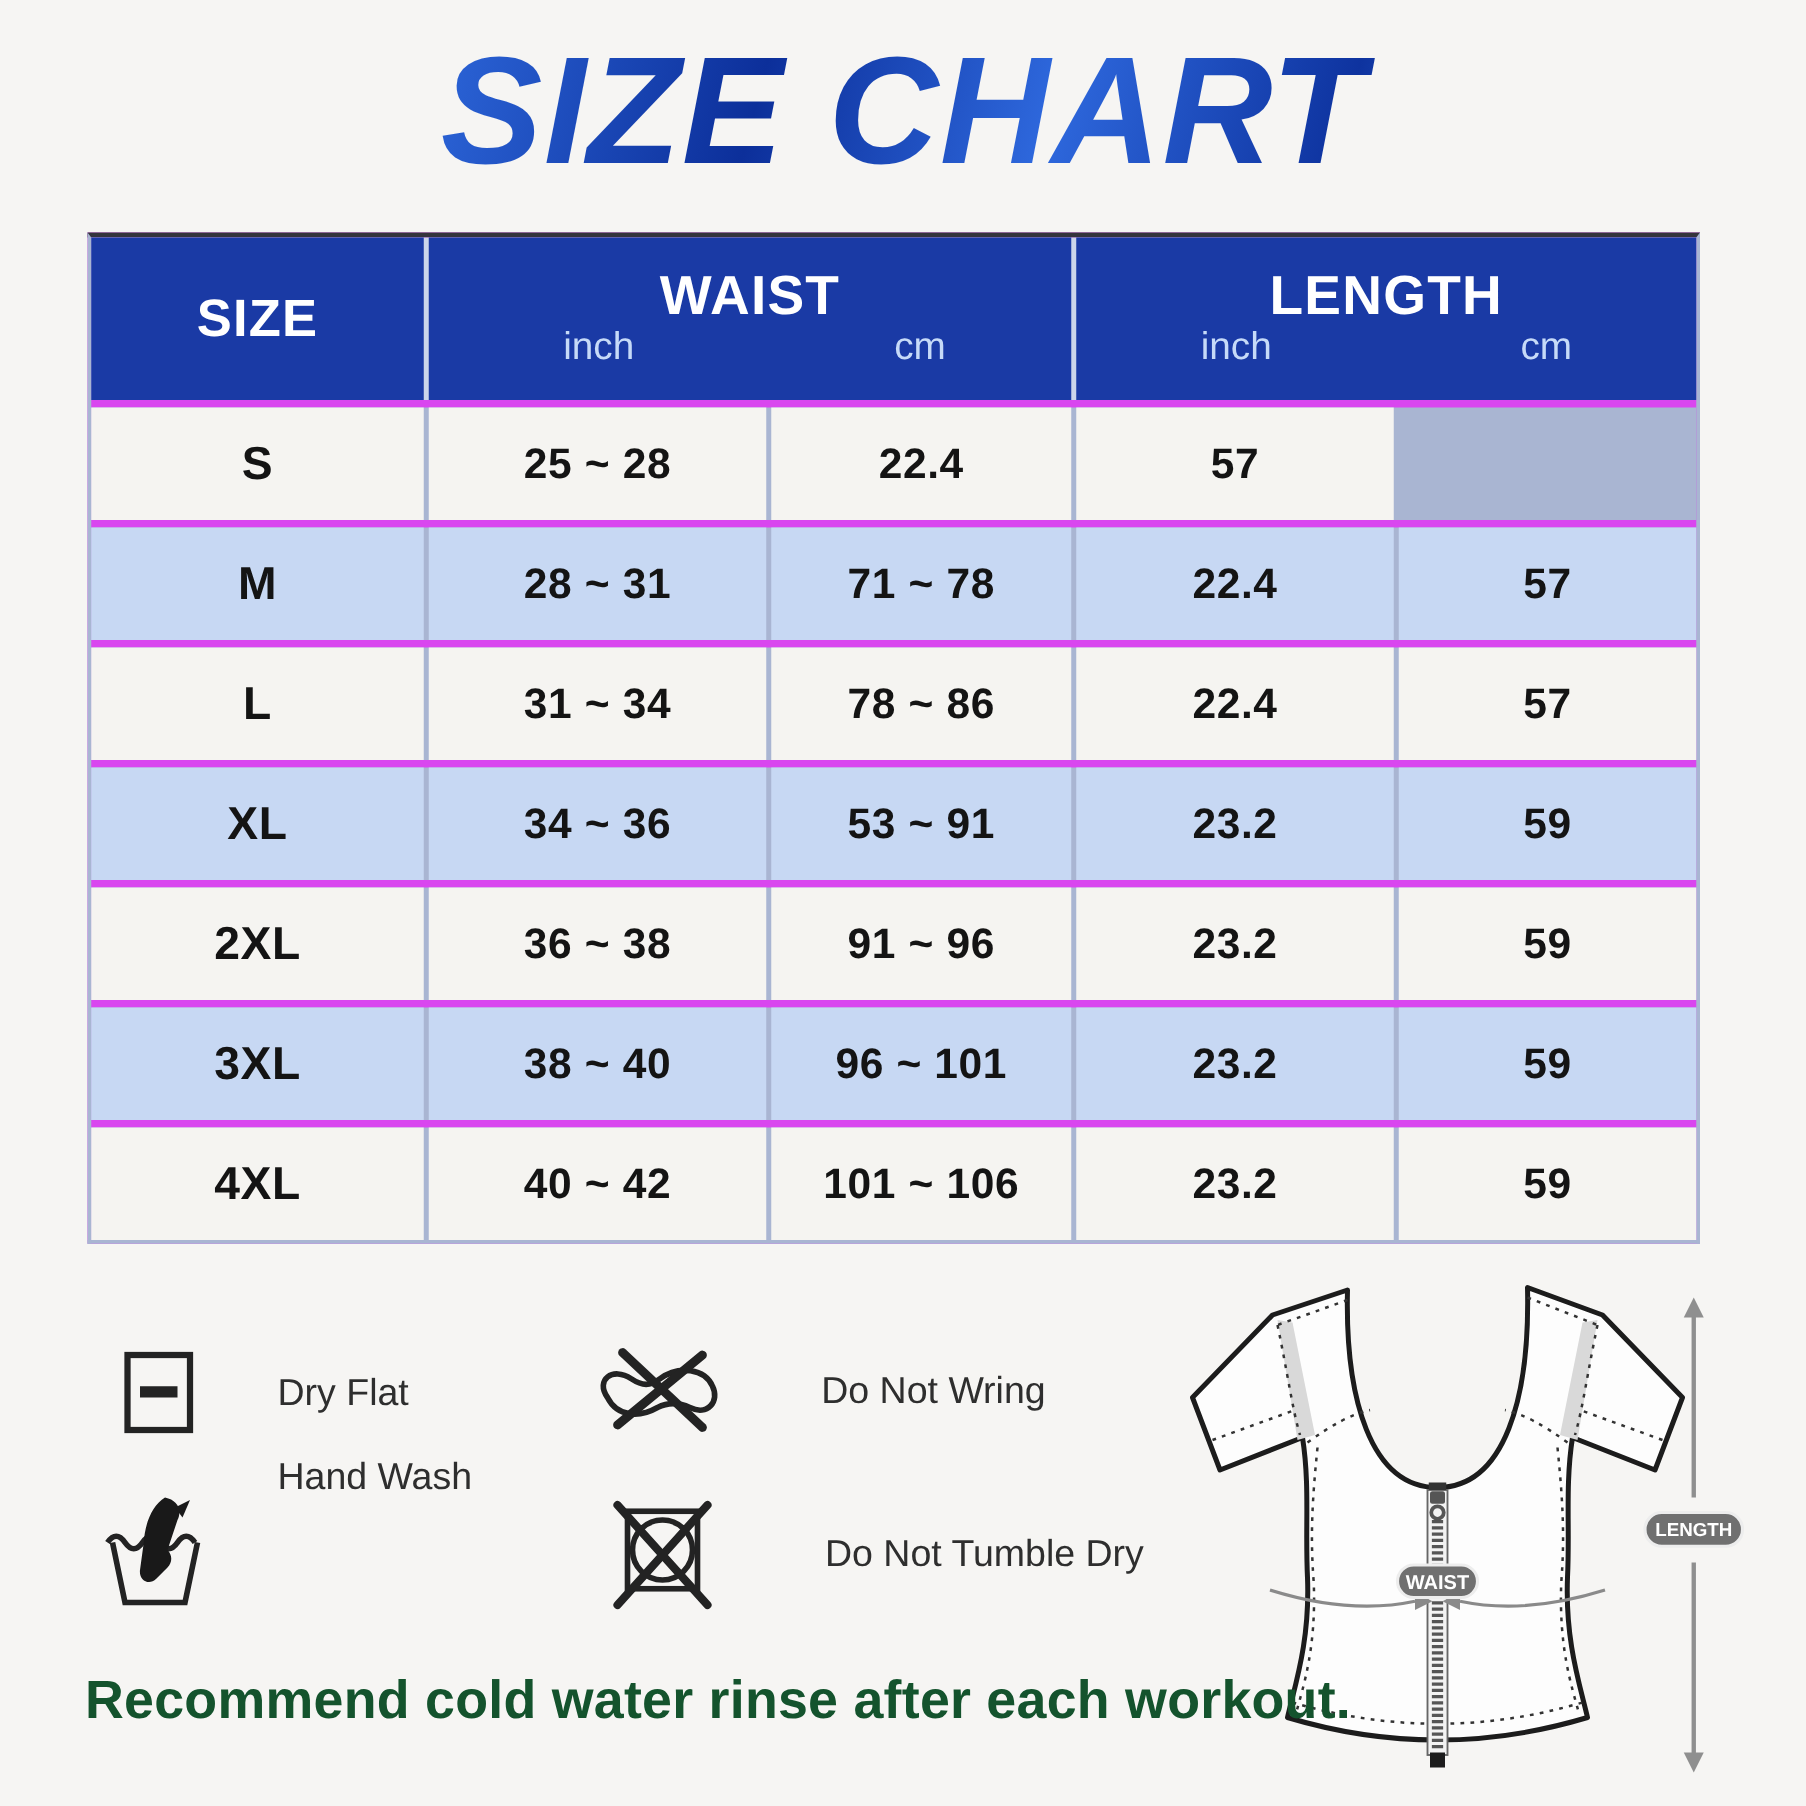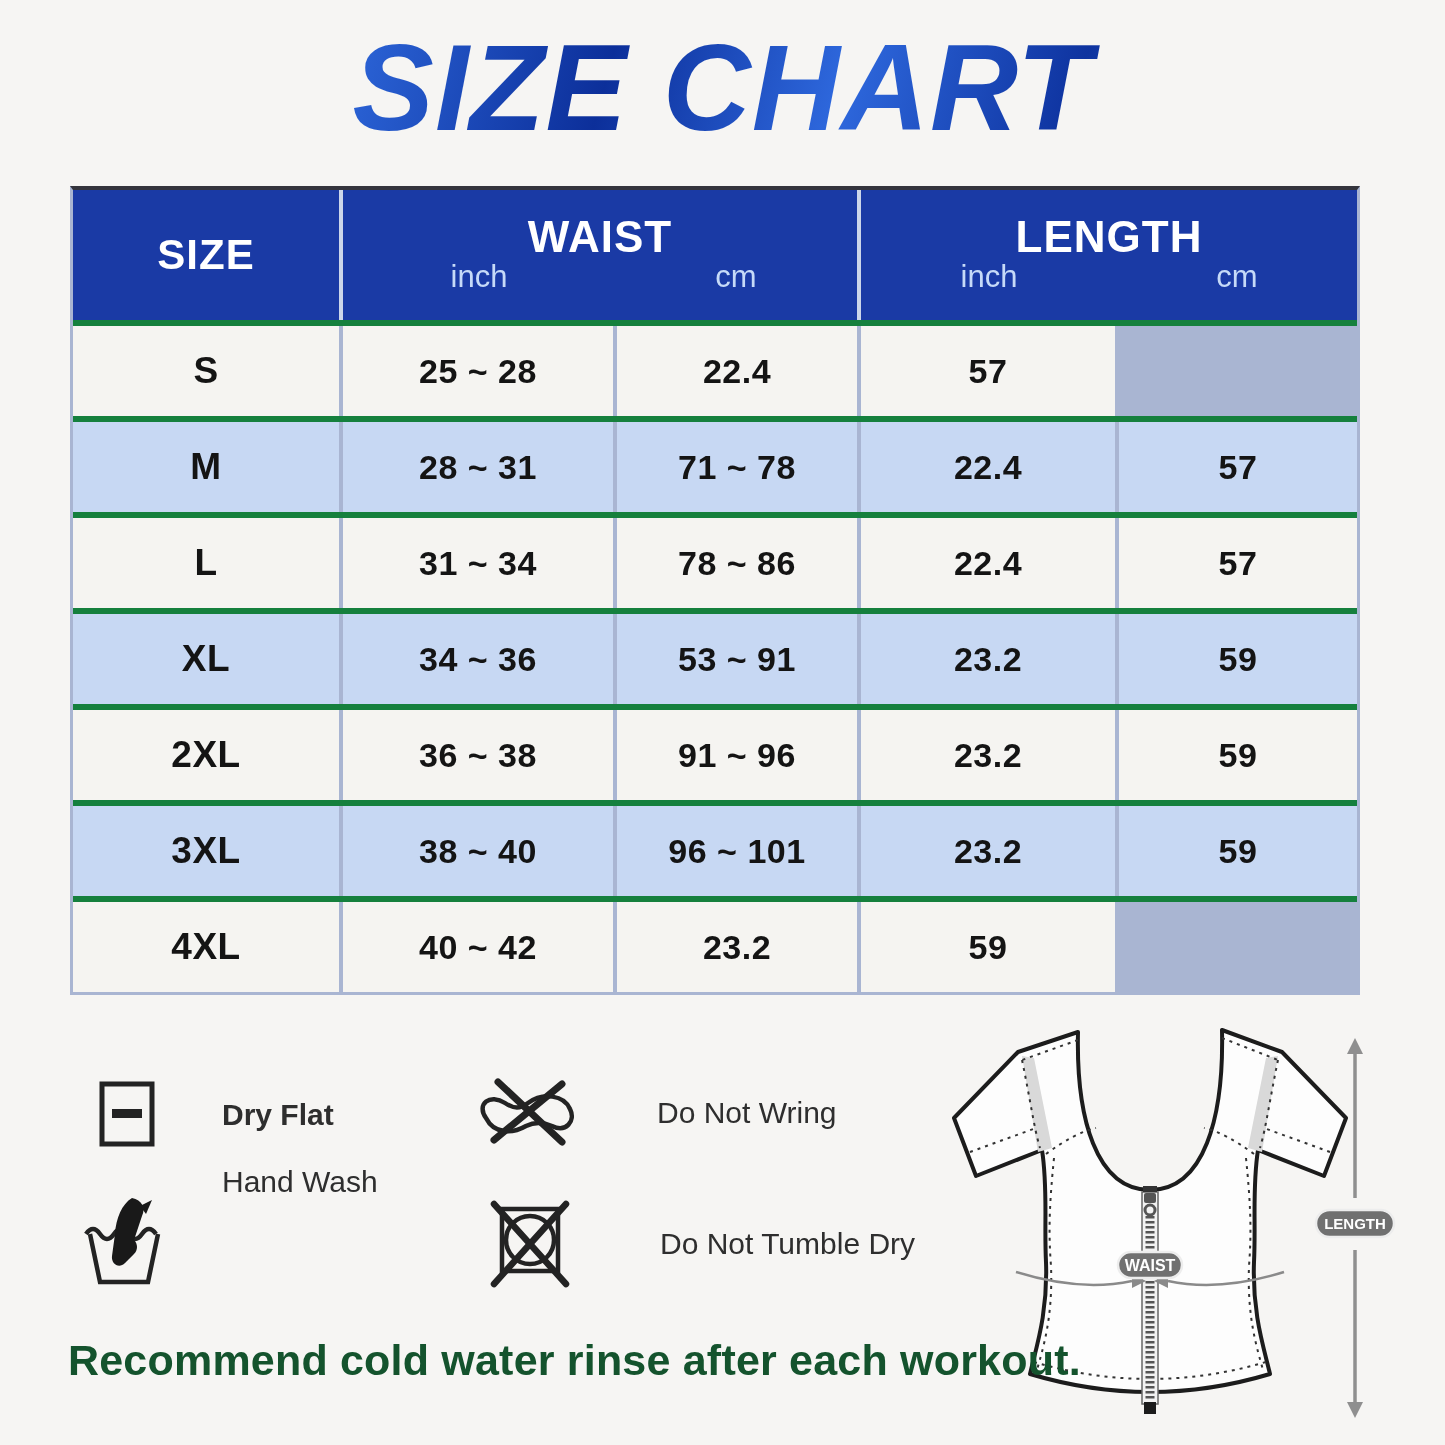--- a/index.html
+++ b/index.html
@@ -19,21 +19,21 @@
     letter-spacing:1px;
     color:#1544b8;
     background:linear-gradient(105deg,#123ead 4%,#2f6ade 22%,#0c2f9a 42%,#2e68dd 58%,#0e339f 74%,#3f7ce8 88%,#123a9f 100%);
     -webkit-background-clip:text; background-clip:text;
     -webkit-text-fill-color:transparent;
   }
 
   
   .size-table {
     position:absolute; left:70px; top:186px; width:1290px;
-    background:#15803d;
+    background:#d946ef;
     border:3px solid #a9b5d2;
     border-top:4px solid #34343c;
   }
   .thead {
     display:grid;
     grid-template-columns:266px 514px 496px;
     column-gap:4px;
     background:#ccd6ea;
     height:130px;
     margin-bottom:6px;
@@ -142,32 +142,33 @@
   <div class="trow alt">
     <div class="td td-size">3XL</div>
     <div class="td">38 ~ 40</div>
     <div class="td">96 ~ 101</div>
     <div class="td">23.2</div>
     <div class="td">59</div>
   </div>
   <div class="trow">
     <div class="td td-size">4XL</div>
     <div class="td">40 ~ 42</div>
+    <div class="td">101 ~ 106</div>
     <div class="td">23.2</div>
     <div class="td">59</div>
   </div>
 </div>
 
 <div class="care-item" style="left:96px; top:1080px;">
   <svg class="care-svg" width="62" height="68" viewBox="0 0 62 68">
     <rect x="6" y="4" width="50" height="60" fill="none" stroke="#232323" stroke-width="5"></rect>
     <rect x="16" y="29" width="30" height="9" fill="#232323"></rect>
   </svg>
 </div>
-<div class="care-label" style="left:222px; top:1098px;font-weight:bold;">Dry Flat</div>
+<div class="care-label" style="left:222px; top:1098px;">Dry Flat</div>
 
 <div class="care-item" style="left:470px; top:1078px;">
   <svg class="care-svg" width="114" height="70" viewBox="0 0 114 70">
     <path d="M16,40 C6,26 20,15 35,25 C44,31 50,31 58,25 C73,14 94,17 100,31 C106,43 96,55 82,48 C73,44 64,44 56,48 C42,56 24,56 16,40 Z" fill="none" stroke="#232323" stroke-width="4.5" stroke-linejoin="round"></path>
     <path d="M28,4 L92,64" stroke="#232323" stroke-width="7" stroke-linecap="round"></path>
     <path d="M92,6 L24,62" stroke="#232323" stroke-width="7" stroke-linecap="round"></path>
   </svg>
 </div>
 <div class="care-label" style="left:657px; top:1096px;">Do Not Wring</div>
 

